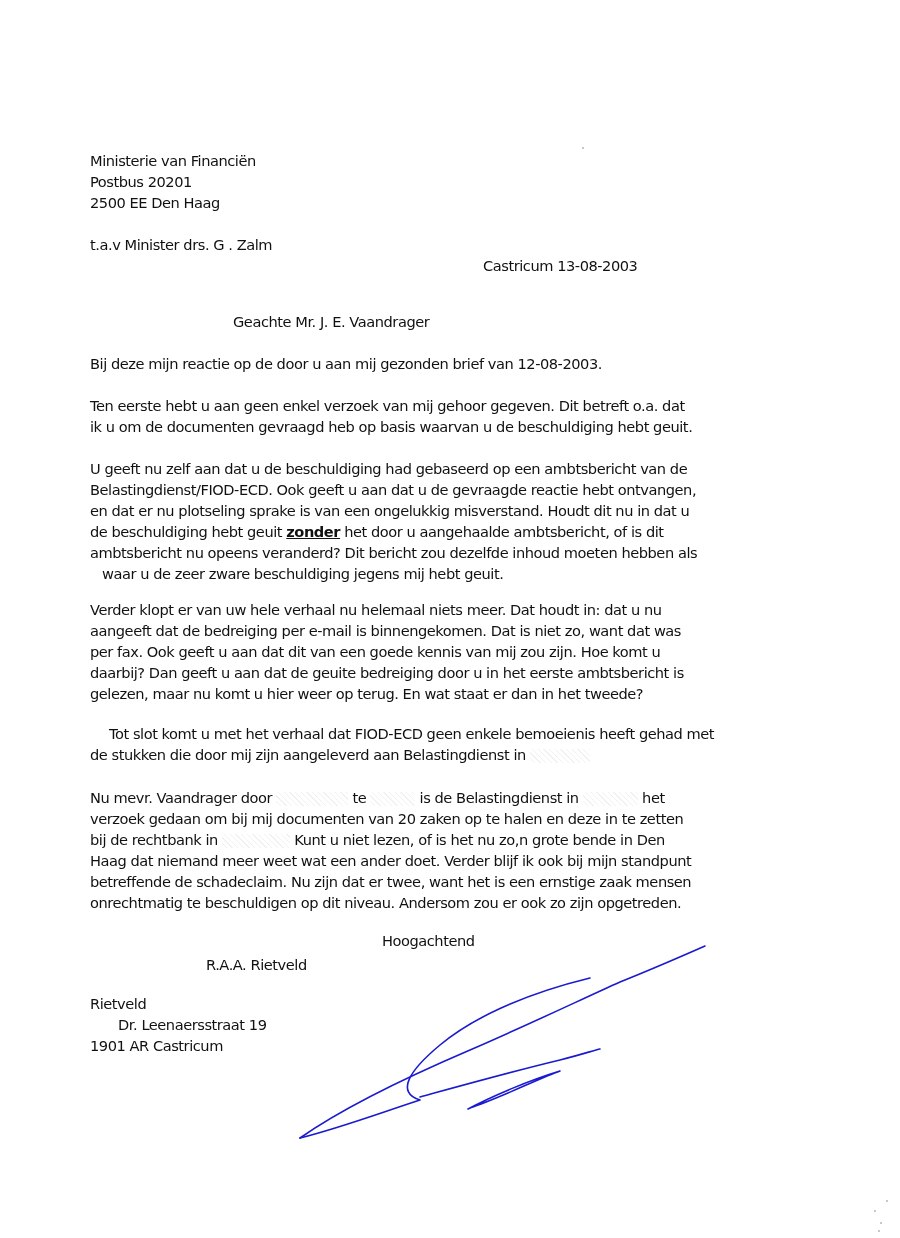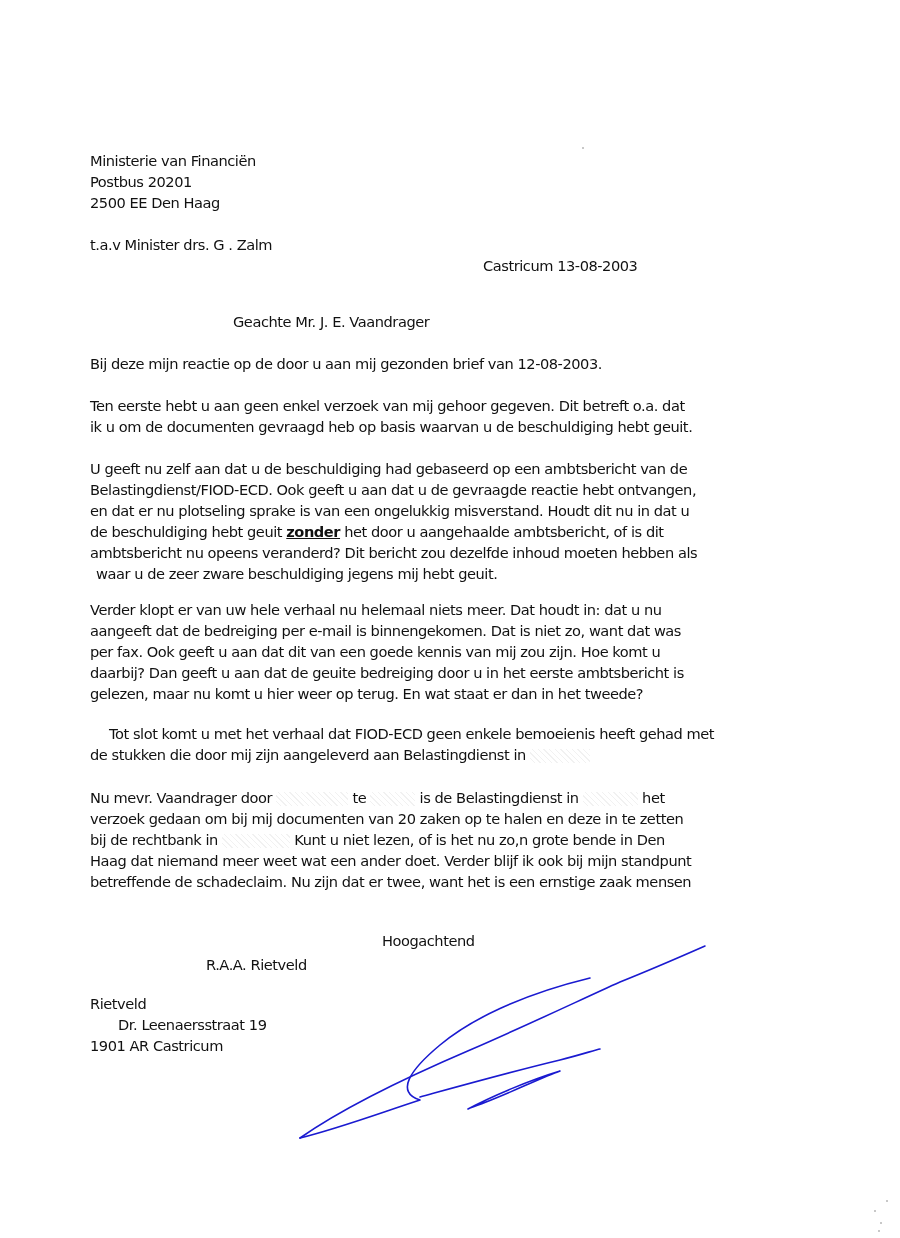--- a/index.html
+++ b/index.html
@@ -34,36 +34,37 @@
   <div class="line" style="left:90px; top:353px;">Bij deze mijn reactie op de door u aan mij gezonden brief van 12-08-2003.</div>
 
   <div class="line" style="left:90px; top:395px;">Ten eerste hebt u aan geen enkel verzoek van mij gehoor gegeven. Dit betreft o.a. dat</div>
   <div class="line" style="left:90px; top:416px;">ik u om de documenten gevraagd heb op basis waarvan u de beschuldiging hebt geuit.</div>
 
   <div class="line" style="left:90px; top:458px;">U geeft nu zelf aan dat u de beschuldiging had gebaseerd op een ambtsbericht van de</div>
   <div class="line" style="left:90px; top:479px;">Belastingdienst/FIOD-ECD. Ook geeft u aan dat u de gevraagde reactie hebt ontvangen,</div>
   <div class="line" style="left:90px; top:500px;">en dat er nu plotseling sprake is van een ongelukkig misverstand. Houdt dit nu in dat u</div>
   <div class="line" style="left:90px; top:521px;"><span>de beschuldiging hebt geuit </span><span class="emph">zonder</span><span> het door u aangehaalde ambtsbericht, of is dit</span></div>
   <div class="line" style="left:90px; top:542px;">ambtsbericht nu opeens veranderd? Dit bericht zou dezelfde inhoud moeten hebben als</div>
-  <div class="line" style="left:96px; top:563px;text-align:right;">waar u de zeer zware beschuldiging jegens mij hebt geuit.</div>
+  <div class="line" style="left:102px; top:563px;text-align:right;">waar u de zeer zware beschuldiging jegens mij hebt geuit.</div>
 
   <div class="line" style="left:90px; top:599px;">Verder klopt er van uw hele verhaal nu helemaal niets meer. Dat houdt in: dat u nu</div>
   <div class="line" style="left:90px; top:620px;">aangeeft dat de bedreiging per e-mail is binnengekomen. Dat is niet zo, want dat was</div>
   <div class="line" style="left:90px; top:641px;">per fax. Ook geeft u aan dat dit van een goede kennis van mij zou zijn. Hoe komt u</div>
   <div class="line" style="left:90px; top:683px;">gelezen, maar nu komt u hier weer op terug. En wat staat er dan in het tweede?</div>
   <div class="line" style="left:90px; top:662px;">daarbij? Dan geeft u aan dat de geuite bedreiging door u in het eerste ambtsbericht is</div>
 
   <div class="line" style="left:90px; top:723px;margin-left:19px;">Tot slot komt u met het verhaal dat FIOD-ECD geen enkele bemoeienis heeft gehad met</div>
   <div class="line" style="left:90px; top:744px;"><span>de stukken die door mij zijn aangeleverd aan Belastingdienst in</span> <span class="redact" style="width:60px;"></span></div>
 
   <div class="line" style="left:90px; top:787px;"><span>Nu mevr. Vaandrager door</span> <span class="redact" style="width:72px;"></span> <span>te</span> <span class="redact" style="width:45px;"></span> <span>is de Belastingdienst in</span> <span class="redact" style="width:55px;"></span> <span>het</span></div>
   <div class="line" style="left:90px; top:808px;">verzoek gedaan om bij mij documenten van 20 zaken op te halen en deze in te zetten</div>
   <div class="line" style="left:90px; top:829px;"><span>bij de rechtbank in</span> <span class="redact" style="width:68px;"></span> <span>Kunt u niet lezen, of is het nu zo,n grote bende in Den</span></div>
   <div class="line" style="left:90px; top:850px;">Haag dat niemand meer weet wat een ander doet. Verder blijf ik ook bij mijn standpunt</div>
   <div class="line" style="left:90px; top:871px;">betreffende de schadeclaim. Nu zijn dat er twee, want het is een ernstige zaak mensen</div>
+  <div class="line" style="left:90px; top:892px;">onrechtmatig te beschuldigen op dit niveau. Andersom zou er ook zo zijn opgetreden.</div>
 
   <div class="line" style="left:382px; top:930px;text-align:right;">Hoogachtend</div>
   <div class="line" style="left:206px; top:954px;">R.A.A. Rietveld</div>
 
   <div class="line" style="left:90px; top:993px;">Rietveld</div>
   <div class="line" style="left:90px; top:1014px;margin-left:28px;">Dr. Leenaersstraat 19</div>
   <div class="line" style="left:90px; top:1035px;">1901 AR Castricum</div>
 
   <svg class="sig" viewBox="0 0 900 1238">
     <g fill="none" stroke="#1a1ad0" stroke-width="1.6" stroke-linecap="round" stroke-linejoin="round">

